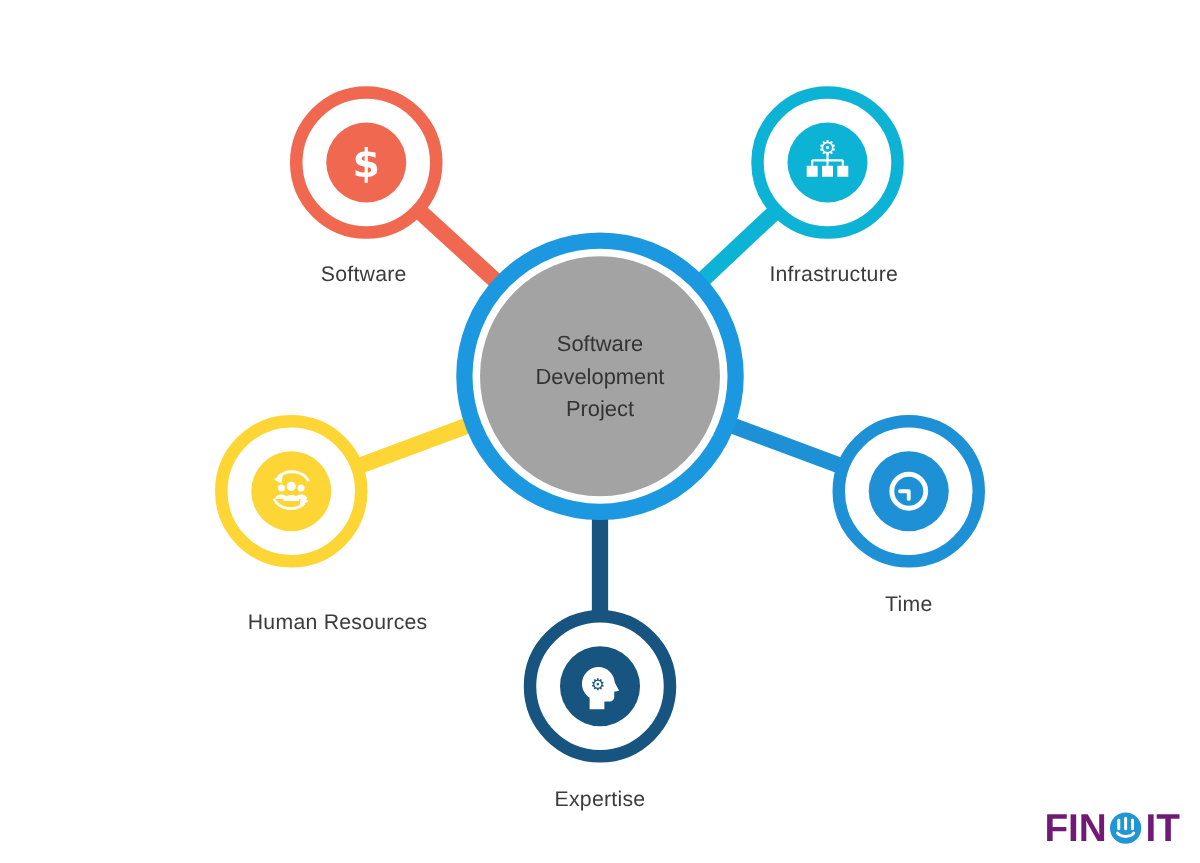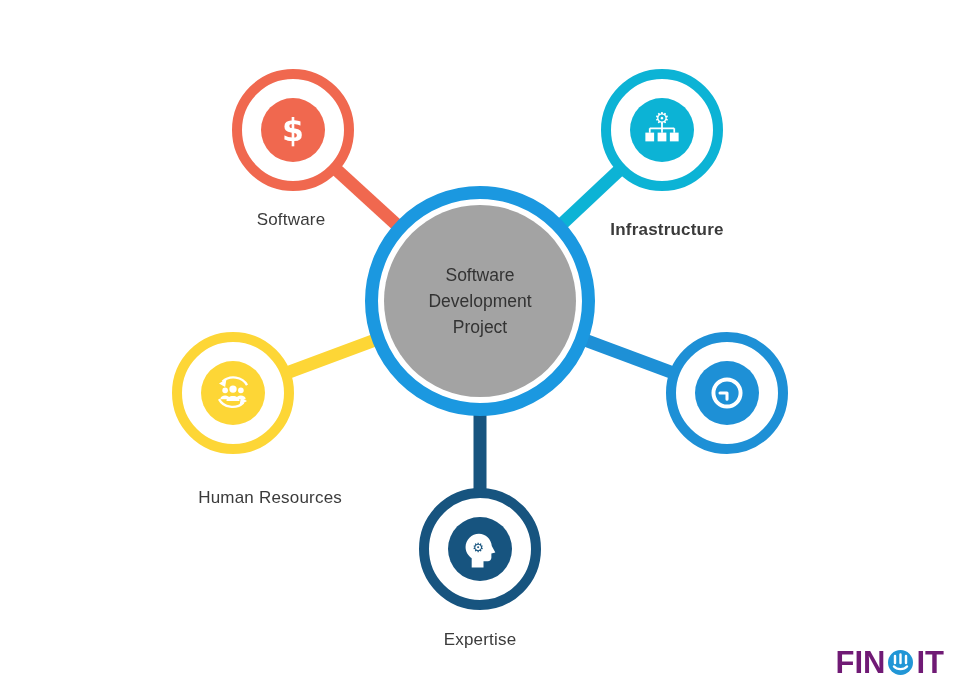--- a/index.html
+++ b/index.html
@@ -35,21 +35,21 @@
   .bg-hr{background:#fdd636;}
   .bg-time{background:#1e90d6;}
   .bg-expertise{background:#17547f;}
   .icon{width:42px;height:42px;display:block;}
   
   .node-label{
     position:absolute;width:220px;text-align:center;font-size:17px;color:#3b3b3b;
     font-weight:500;z-index:2;letter-spacing:0.2px;
   }
   #label-capital{left:181px;top:210px;}
-  #label-infrastructure{left:557px;top:220px;font-weight:bold;}
+  #label-infrastructure{left:557px;top:210px;}
   #label-hr{left:122px;top:488px;text-align:right;}
   #label-time{left:617px;top:474px;}
   #label-expertise{left:370px;top:630px;}
   
   .logo{
     position:absolute;right:16px;bottom:12px;display:flex;align-items:center;gap:1px;
     font-weight:800;font-size:31px;color:#701a75;z-index:3;line-height:1;
   }
   .logo-o{display:flex;align-items:center;margin:0 1px;}
 </style>
@@ -113,20 +113,21 @@
   <div class="node-label" id="label-hr">Human Resources</div>
 
   <div class="node" id="node-time">
     <div class="node-inner bg-time">
       <svg class="icon" viewBox="0 0 48 48">
         <circle cx="24" cy="24" r="15.5" stroke="#ffffff" stroke-width="4.5" fill="none"></circle>
         <path d="M24 24 H16 M24 24 V31" stroke="#ffffff" stroke-width="3.5" stroke-linecap="round" fill="none"></path>
       </svg>
     </div>
   </div>
+  <div class="node-label" id="label-time">Time</div>
 
   <div class="node" id="node-expertise">
     <div class="node-inner bg-expertise">
       <svg class="icon" viewBox="0 0 48 48">
         <path d="M28 45 V38 H33 C35.2 38 37 36.2 37 34 V29 L41.5 28 L37.5 20.5 C36.8 12.6 30.4 6.5 22.8 6.5 C14.4 6.5 7.5 13.4 7.5 21.8 C7.5 27.2 10.4 31.9 14.5 34.5 V45 Z" fill="#ffffff"></path>
         <text x="22" y="27" text-anchor="middle" font-size="15" fill="#17547f" font-family="'DejaVu Sans', sans-serif">⚙</text>
       </svg>
     </div>
   </div>
   <div class="node-label" id="label-expertise">Expertise</div>

